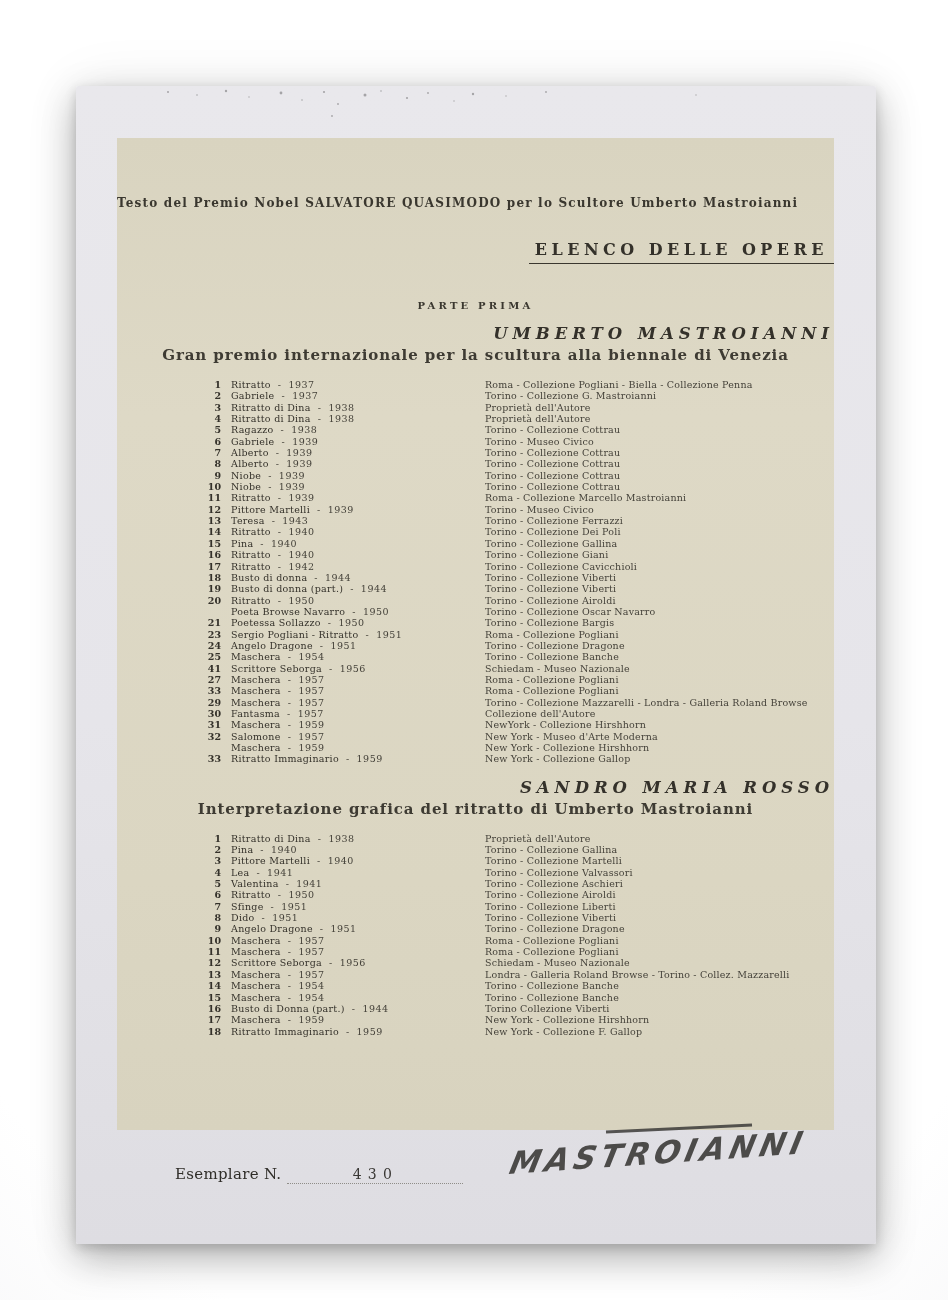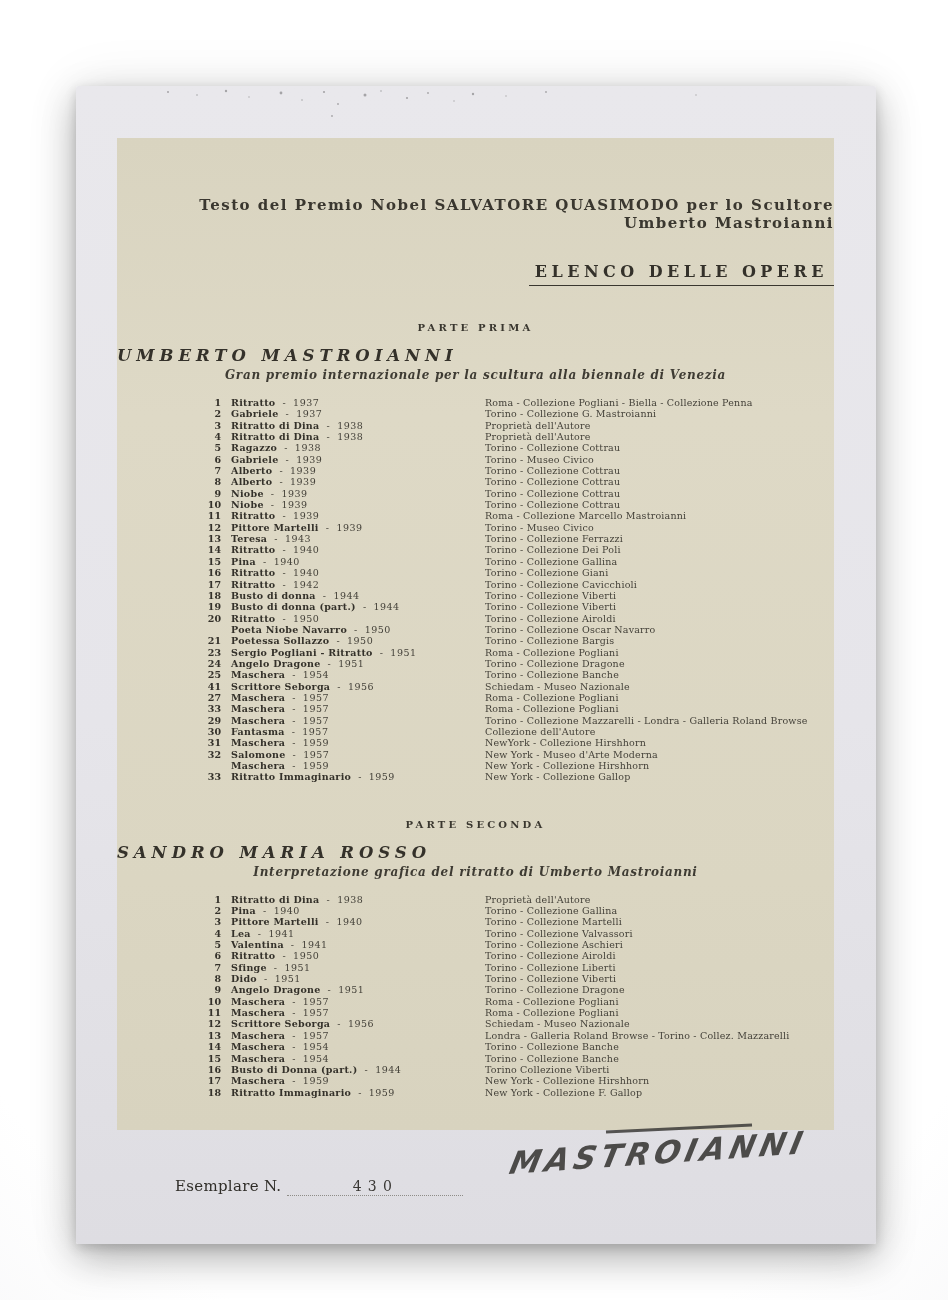--- a/index.html
+++ b/index.html
@@ -16,51 +16,51 @@
     border-radius:2px;
     box-shadow:0 14px 38px rgba(0,0,0,.28), 0 4px 12px rgba(0,0,0,.16), 0 0 60px rgba(0,0,0,.07);
   }
   .specks{position:absolute;left:0;top:0;width:100%;height:40px;pointer-events:none;}
   .page{
     position:absolute;left:41px;top:52px;width:717px;height:992px;
     background:linear-gradient(180deg,#d9d4c0 0%,#ded9c6 28%,#dbd6c2 75%,#d8d3bf 100%);
     padding-top:58px;box-sizing:border-box;
   }
   .credit{
-    text-align:right;font-size:15px;font-weight:bold;letter-spacing:.10em;
+    text-align:left;font-size:12px;font-weight:bold;letter-spacing:.10em;
     color:#3a372f;
   }
   .main-title-wrap{text-align:right;margin-top:30px;}
   .main-title{
     display:inline-block;font-size:16px;font-weight:bold;letter-spacing:.28em;
     border-bottom:1.5px solid #3a372f;padding:0 6px 4px 6px;color:#34312a;
   }
   .part-label{
     text-align:center;font-size:10px;font-weight:bold;letter-spacing:.32em;
     margin-top:36px;color:#3a372f;
   }
   .artist{
-    text-align:left;font-size:16.5px;font-weight:bold;font-style:italic;
+    text-align:right;font-size:16.5px;font-weight:bold;font-style:italic;
     letter-spacing:.30em;margin-top:13px;color:#34312a;
   }
   .artist-sub{
-    text-align:center;font-size:12px;font-weight:bold;font-style:italic;
+    text-align:center;font-size:15px;font-weight:bold;
     letter-spacing:.06em;margin-top:3px;color:#3e3b33;
   }
   .works{margin-top:15px;}
   .row{
     display:grid;grid-template-columns:20px 244px 1fr;column-gap:10px;
     padding-left:84px;line-height:11.35px;font-size:9.5px;
   }
   .c-num{text-align:right;font-weight:bold;color:#34312a;}
-  .c-title b{font-weight:bold;color:#34312a;letter-spacing:.03em;}
+  .c-title b{font-weight:normal;color:#34312a;letter-spacing:.03em;}
   .c-title .yr{font-weight:normal;color:#45423a;letter-spacing:.05em;}
   .c-loc{color:#45423a;letter-spacing:.02em;white-space:nowrap;}
   .esemplare{
-    position:absolute;left:99px;bottom:48px;font-size:15px;color:#2f2d28;
+    position:absolute;left:99px;bottom:60px;font-size:15px;color:#2f2d28;
   }
   .esemplare .lbl{letter-spacing:.02em;}
   .num-line{
     display:inline-block;width:176px;border-bottom:1.5px dotted #8f8d88;
     text-align:center;margin-left:6px;vertical-align:baseline;
   }
   .num-line .num{font-size:14px;letter-spacing:.45em;color:#3a3835;}
   .signature{position:absolute;right:42px;bottom:34px;}
 </style>
 </head>
@@ -199,21 +199,21 @@
             <span class="c-title"><b>Busto di donna (part.)</b><span class="yr">&nbsp; - &nbsp;1944</span></span>
             <span class="c-loc">Torino - Collezione Viberti</span>
           </div>
           <div class="row">
             <span class="c-num">20</span>
             <span class="c-title"><b>Ritratto</b><span class="yr">&nbsp; - &nbsp;1950</span></span>
             <span class="c-loc">Torino - Collezione Airoldi</span>
           </div>
           <div class="row">
             <span class="c-num"></span>
-            <span class="c-title"><b>Poeta Niobe Navarro</b><span class="yr">&nbsp; - &nbsp;1950</span></span>
+            <span class="c-title"><b>Poeta Browse Navarro</b><span class="yr">&nbsp; - &nbsp;1950</span></span>
             <span class="c-loc">Torino - Collezione Oscar Navarro</span>
           </div>
           <div class="row">
             <span class="c-num">21</span>
             <span class="c-title"><b>Poetessa Sollazzo</b><span class="yr">&nbsp; - &nbsp;1950</span></span>
             <span class="c-loc">Torino - Collezione Bargis</span>
           </div>
           <div class="row">
             <span class="c-num">23</span>
             <span class="c-title"><b>Sergio Pogliani - Ritratto</b><span class="yr">&nbsp; - &nbsp;1951</span></span>
@@ -271,21 +271,20 @@
           </div>
           <div class="row">
             <span class="c-num">33</span>
             <span class="c-title"><b>Ritratto Immaginario</b><span class="yr">&nbsp; - &nbsp;1959</span></span>
             <span class="c-loc">New York - Collezione Gallop</span>
           </div>
         </div>
     </section>
 
     <section>
-      <div class="part-label">PARTE SECONDA</div>
       <div class="artist">SANDRO MARIA ROSSO</div>
       <div class="artist-sub">Interpretazione grafica del ritratto di Umberto Mastroianni</div>
       <div class="works">
           <div class="row">
             <span class="c-num">1</span>
             <span class="c-title"><b>Ritratto di Dina</b><span class="yr">&nbsp; - &nbsp;1938</span></span>
             <span class="c-loc">Proprietà dell'Autore</span>
           </div>
           <div class="row">
             <span class="c-num">2</span>

